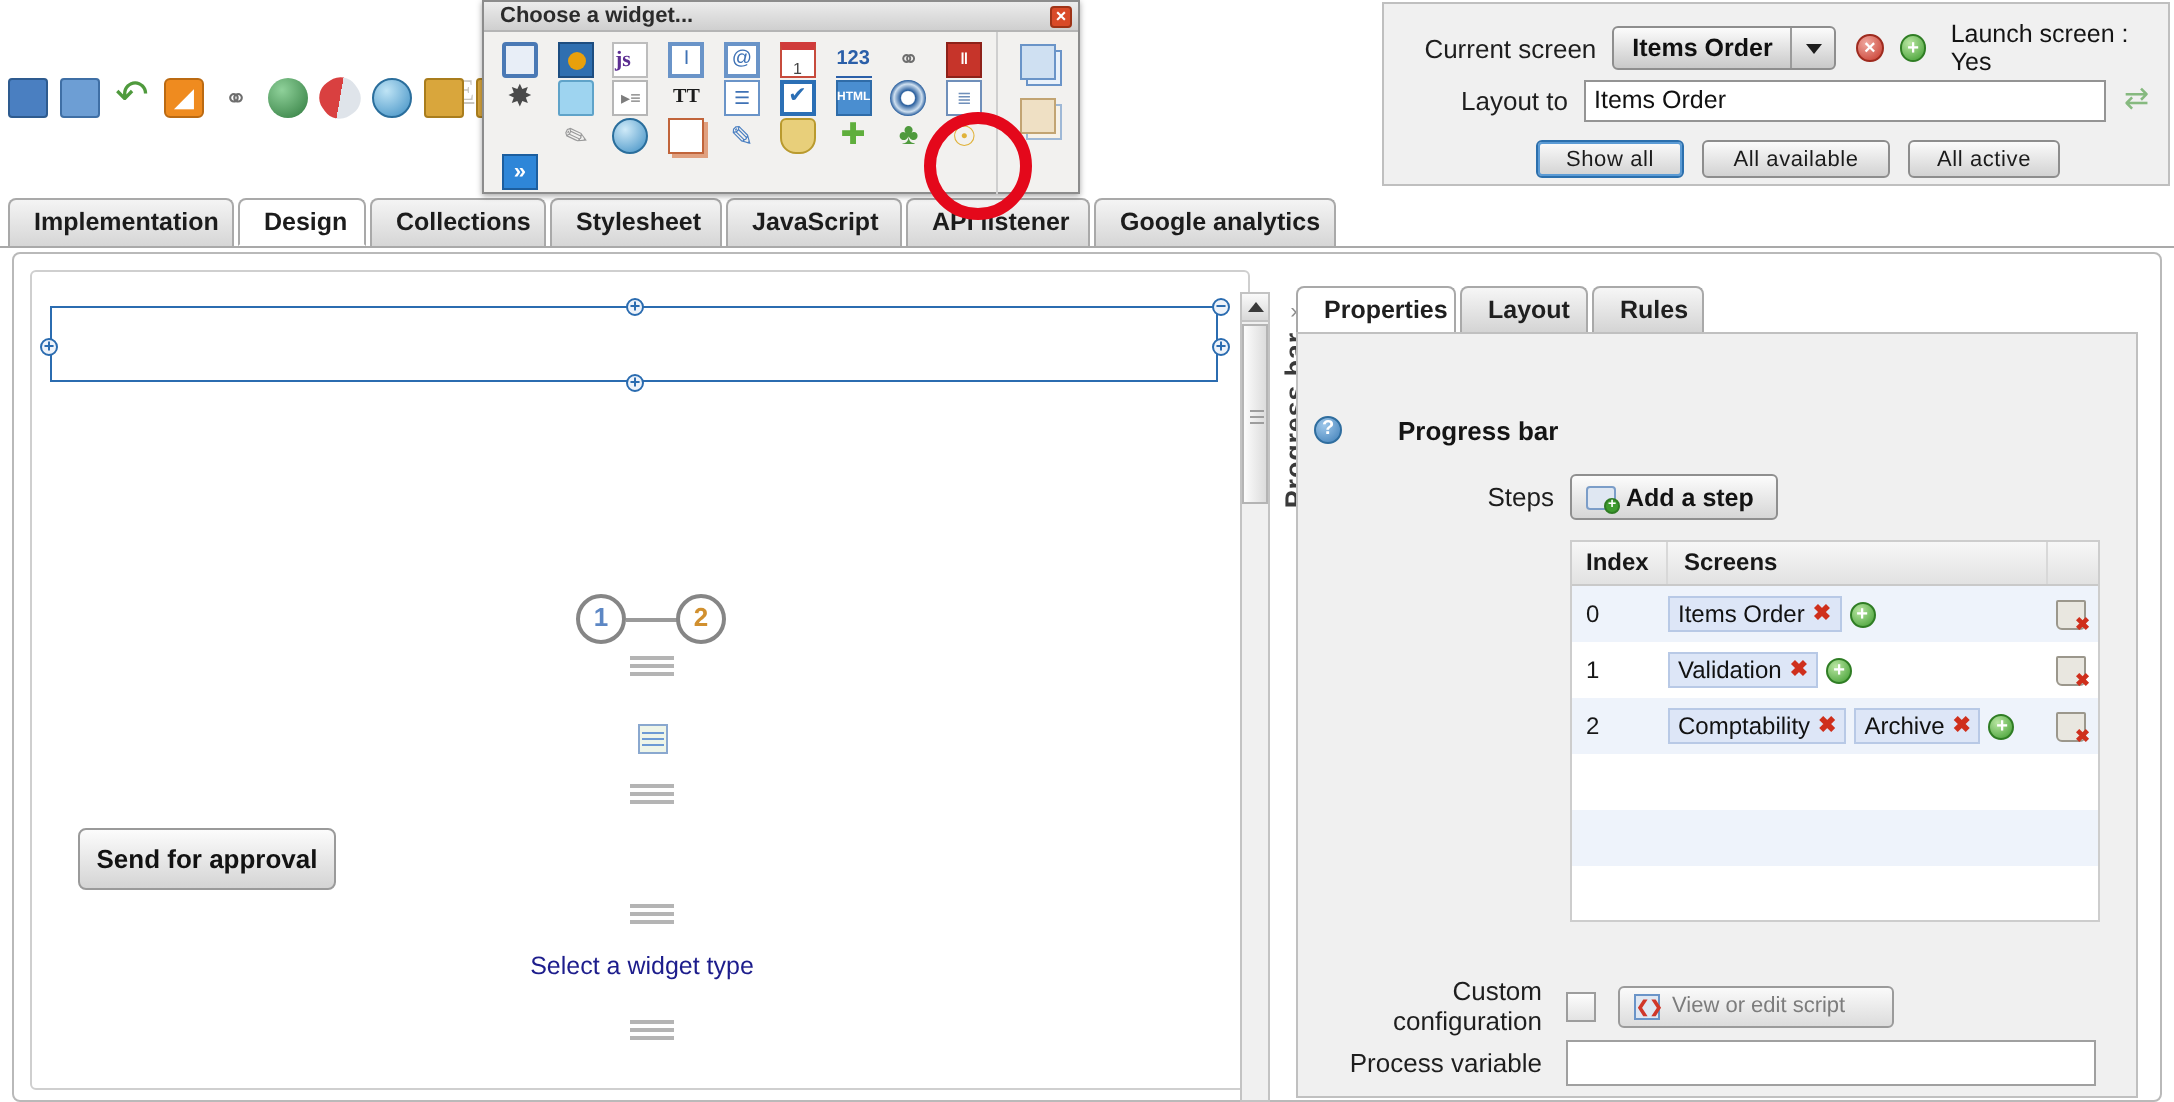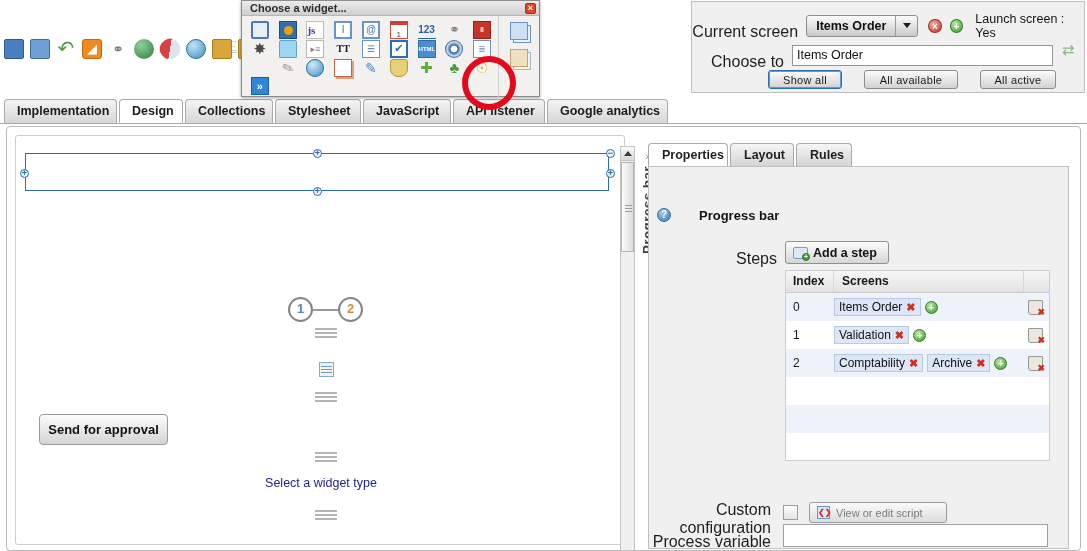--- a/index.html
+++ b/index.html
@@ -127,21 +127,21 @@
           background: linear-gradient(#f6f6f6,#d4d4d4); }
   .ptab.sel { background: #fff; z-index: 3; }
   #prop-body { position: absolute; left: 0; top: 23px; width: 421px; height: 383px;
                background: #f0f0f0; border: 1px solid #c0c0c0; }
   #prop-title { position: absolute; left: 50px; top: 41px; font-size: 13px; font-weight: bold; color: #141414; }
   #help-ico { position: absolute; left: 8px; top: 41px; width: 14px; height: 14px; border-radius: 50%;
               background: radial-gradient(circle at 35% 30%, #9ec7ea, #3f7fb8);
               border: 1px solid #2f6d9e; color: #fff; font-size: 10px; font-weight: bold;
               line-height: 12px; text-align: center; }
   .frow { position: absolute; display: flex; align-items: center; justify-content: center; }
-  .flabel { font-size: 16px; color: #1e1e1e; text-align: right; margin-top: 13px; }
+  .flabel { font-size: 13px; color: #1e1e1e; text-align: right; }
   #add-step { width: 104px; height: 23px; border: 1px solid #8f8f8f; border-radius: 3px;
               background: linear-gradient(#fcfcfc,#d6d6d6); display: flex; align-items: center;
               gap: 5px; padding-left: 7px; font-size: 12.5px; font-weight: bold; color: #131313; }
   #steps-table { position: absolute; left: 136px; top: 103px; width: 265px; height: 191px;
                  background: #fff; border: 1px solid #cdcdcd; }
   #st-head { display: flex; height: 22px; background: linear-gradient(#f7f7f7,#e2e2e2);
              border-bottom: 1px solid #c9c9c9; font-size: 12px; font-weight: bold; color: #181818; }
   #st-head .c0 { width: 48px; padding-left: 7px; line-height: 21px; border-right: 1px solid #d8d8d8; }
   #st-head .c1 { flex: 1; padding-left: 8px; line-height: 21px; }
   #st-head .c2 { width: 26px; border-left: 1px solid #d8d8d8; }
@@ -312,25 +312,25 @@
       <div class="circ-btn" style="margin-left:10px;background:radial-gradient(circle at 35% 30%,#f0a9a0,#c6372a);border:1px solid #9e2b1f;">
         <span>×</span>
       </div>
       <div class="circ-btn" style="margin-left:8px;background:radial-gradient(circle at 35% 30%,#b9e6a2,#3e9c2f);border:1px solid #2f7d24;">
         <span>+</span>
       </div>
       <div style="margin-left:12px;font-size:12.5px;color:#141414;">Launch screen : Yes</div>
     </div>
 
     <div class="sp-row" style="position:absolute;left:0;top:38px;">
-      <div class="flabel sp-label" style="width:92px;">Choose to</div>
+      <div class="flabel sp-label" style="width:92px;">Layout to</div>
       <div class="txtfield" style="margin-left:8px;width:261px;">Items Order</div>
     </div>
 
-    <div class="sp-row" style="position:absolute;left:76px;top:68px;gap:22px;">
+    <div class="sp-row" style="position:absolute;left:76px;top:68px;gap:9px;">
       <div class="gbtn active" style="width:74px;">Show all</div>
       <div class="gbtn" style="width:94px;">All available</div>
       <div class="gbtn" style="width:76px;">All active</div>
     </div>
   </div>
 
   <div id="sync-ico" style="color:#86b97f;font-size:15px;line-height:16px;">⇄</div>
 
   <div id="canvas-wrap">
 

